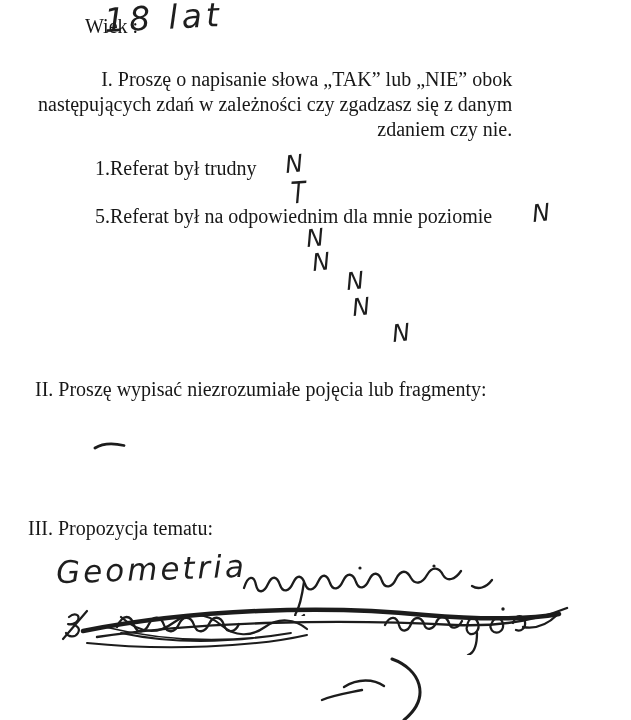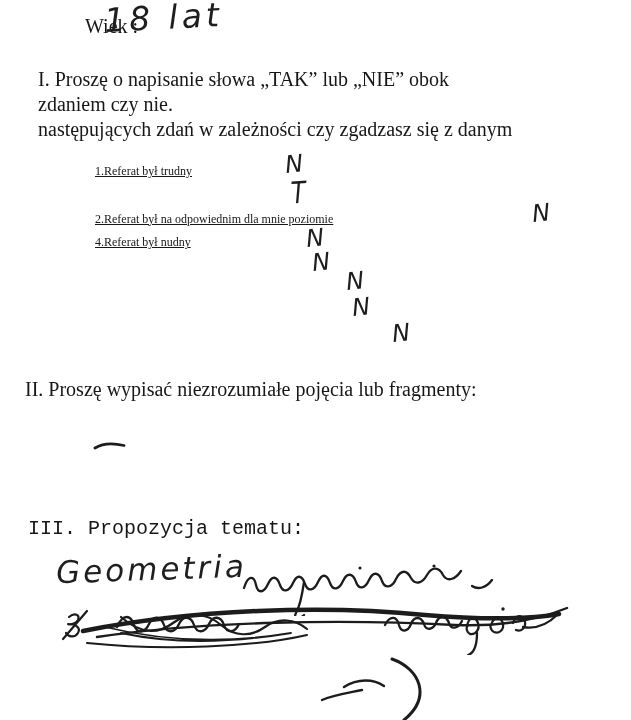--- a/index.html
+++ b/index.html
@@ -6,93 +6,92 @@
   body {
     width:631px; height:720px;
     background:#ffffff;
     position:relative;
     overflow:hidden;
     font-family:"Liberation Serif", serif;
     color:#171717;
   }
   .abs { position:absolute; }
   .printed { font-size:20px; line-height:25px; color:#171717; }
-  .printed .line { display:block; white-space:nowrap; }
+  .printed .line { display:block; white-space:nowrap;text-align:right; }
   .hand {
     font-family:"DejaVu Sans", sans-serif;
     font-style:italic;
     color:#1e1e1e;
   }
   
   #age-label { left:38px; top:14px; font-size:20px;margin-left:47px; }
   #age-value {
     left:104px; top:-2px;
     font-size:33px; letter-spacing:4px;
     transform:rotate(-3deg);
   }
   
   #s1-heading { left:38px; top:67px; }
   #s1-list { left:95px; top:157px; font-size:20px; }
   .row { position:relative; height:23.8px; white-space:nowrap; }
-  .row .stmt { font-size:12px;text-decoration:underline; }
+  .row .stmt { font-size:20px; }
   .row .ans {
     position:absolute;
     font-size:24px;
     transform:rotate(-6deg);
   }
   .r1 .ans { left:190px; top:-7px; }
   .r2 .ans { left:196px; top:-2px; transform:rotate(-4deg) scaleY(1.25); }
   .r3 .ans { left:437px; top:-6px; }
   .r4 .ans { left:211px; top:-4px; }
   .r5 .ans { left:217px; top:-4px; }
   .r6 .ans { left:251px; top:-9px; }
   .r7 .ans { left:257px; top:-7px; }
   .r8 .ans { left:297px; top:-5px; }
   
-  #s2-heading { left:25px; top:377px; white-space:nowrap; }
+  #s2-heading { left:35px; top:377px; white-space:nowrap; }
   #s2-dash { left:93px; top:440px; }
   
-  #s3-heading { left:28px; top:516px; white-space:nowrap;font-family:Liberation Mono, monospace; }
+  #s3-heading { left:28px; top:516px; white-space:nowrap; }
   #topic-word {
     left:56px; top:551px;
     font-size:31px; letter-spacing:3px;
     transform:rotate(-2deg);
   }
   #topic-squiggle { left:238px; top:550px; }
   #crossout { left:25px; top:597px; }
   #doodle { left:296px; top:653px; }
   svg { display:block; }
   svg path { fill:none; stroke:#1c1c1c; stroke-linecap:round; stroke-linejoin:round; }
 </style>
 </head>
 <body>
 
 <span class="abs printed" id="age-label">Wiek :</span>
 <span class="abs hand" id="age-value">18 lat</span>
 
 <div class="abs printed" id="s1-heading">
   <span class="line">I. Proszę o napisanie słowa „TAK” lub „NIE” obok</span>
+  <span class="line">następujących zdań w zależności czy zgadzasz się z danym</span>
   <span class="line">zdaniem czy nie.</span>
-  <span class="line">następujących zdań w zależności czy zgadzasz się z danym</span>
 </div>
 
 <div class="abs" id="s1-list">
   <div class="row r1">
     <span class="stmt">1.Referat był trudny</span>
     <span class="ans hand">N</span>
   </div>
   <div class="row r2">
     <span class="ans hand">T</span>
   </div>
   <div class="row r3">
-    <span class="stmt">2.Referat był na odpowiednim dla mnie poziomie</span>
+    <span class="stmt">5.Referat był na odpowiednim dla mnie poziomie</span>
     <span class="ans hand">N</span>
   </div>
   <div class="row r4">
-    <span class="stmt">4.Referat był nudny</span>
     <span class="ans hand">N</span>
   </div>
   <div class="row r5">
     <span class="ans hand">N</span>
   </div>
   <div class="row r6">
     <span class="ans hand">N</span>
   </div>
   <div class="row r7">
     <span class="ans hand">N</span>

